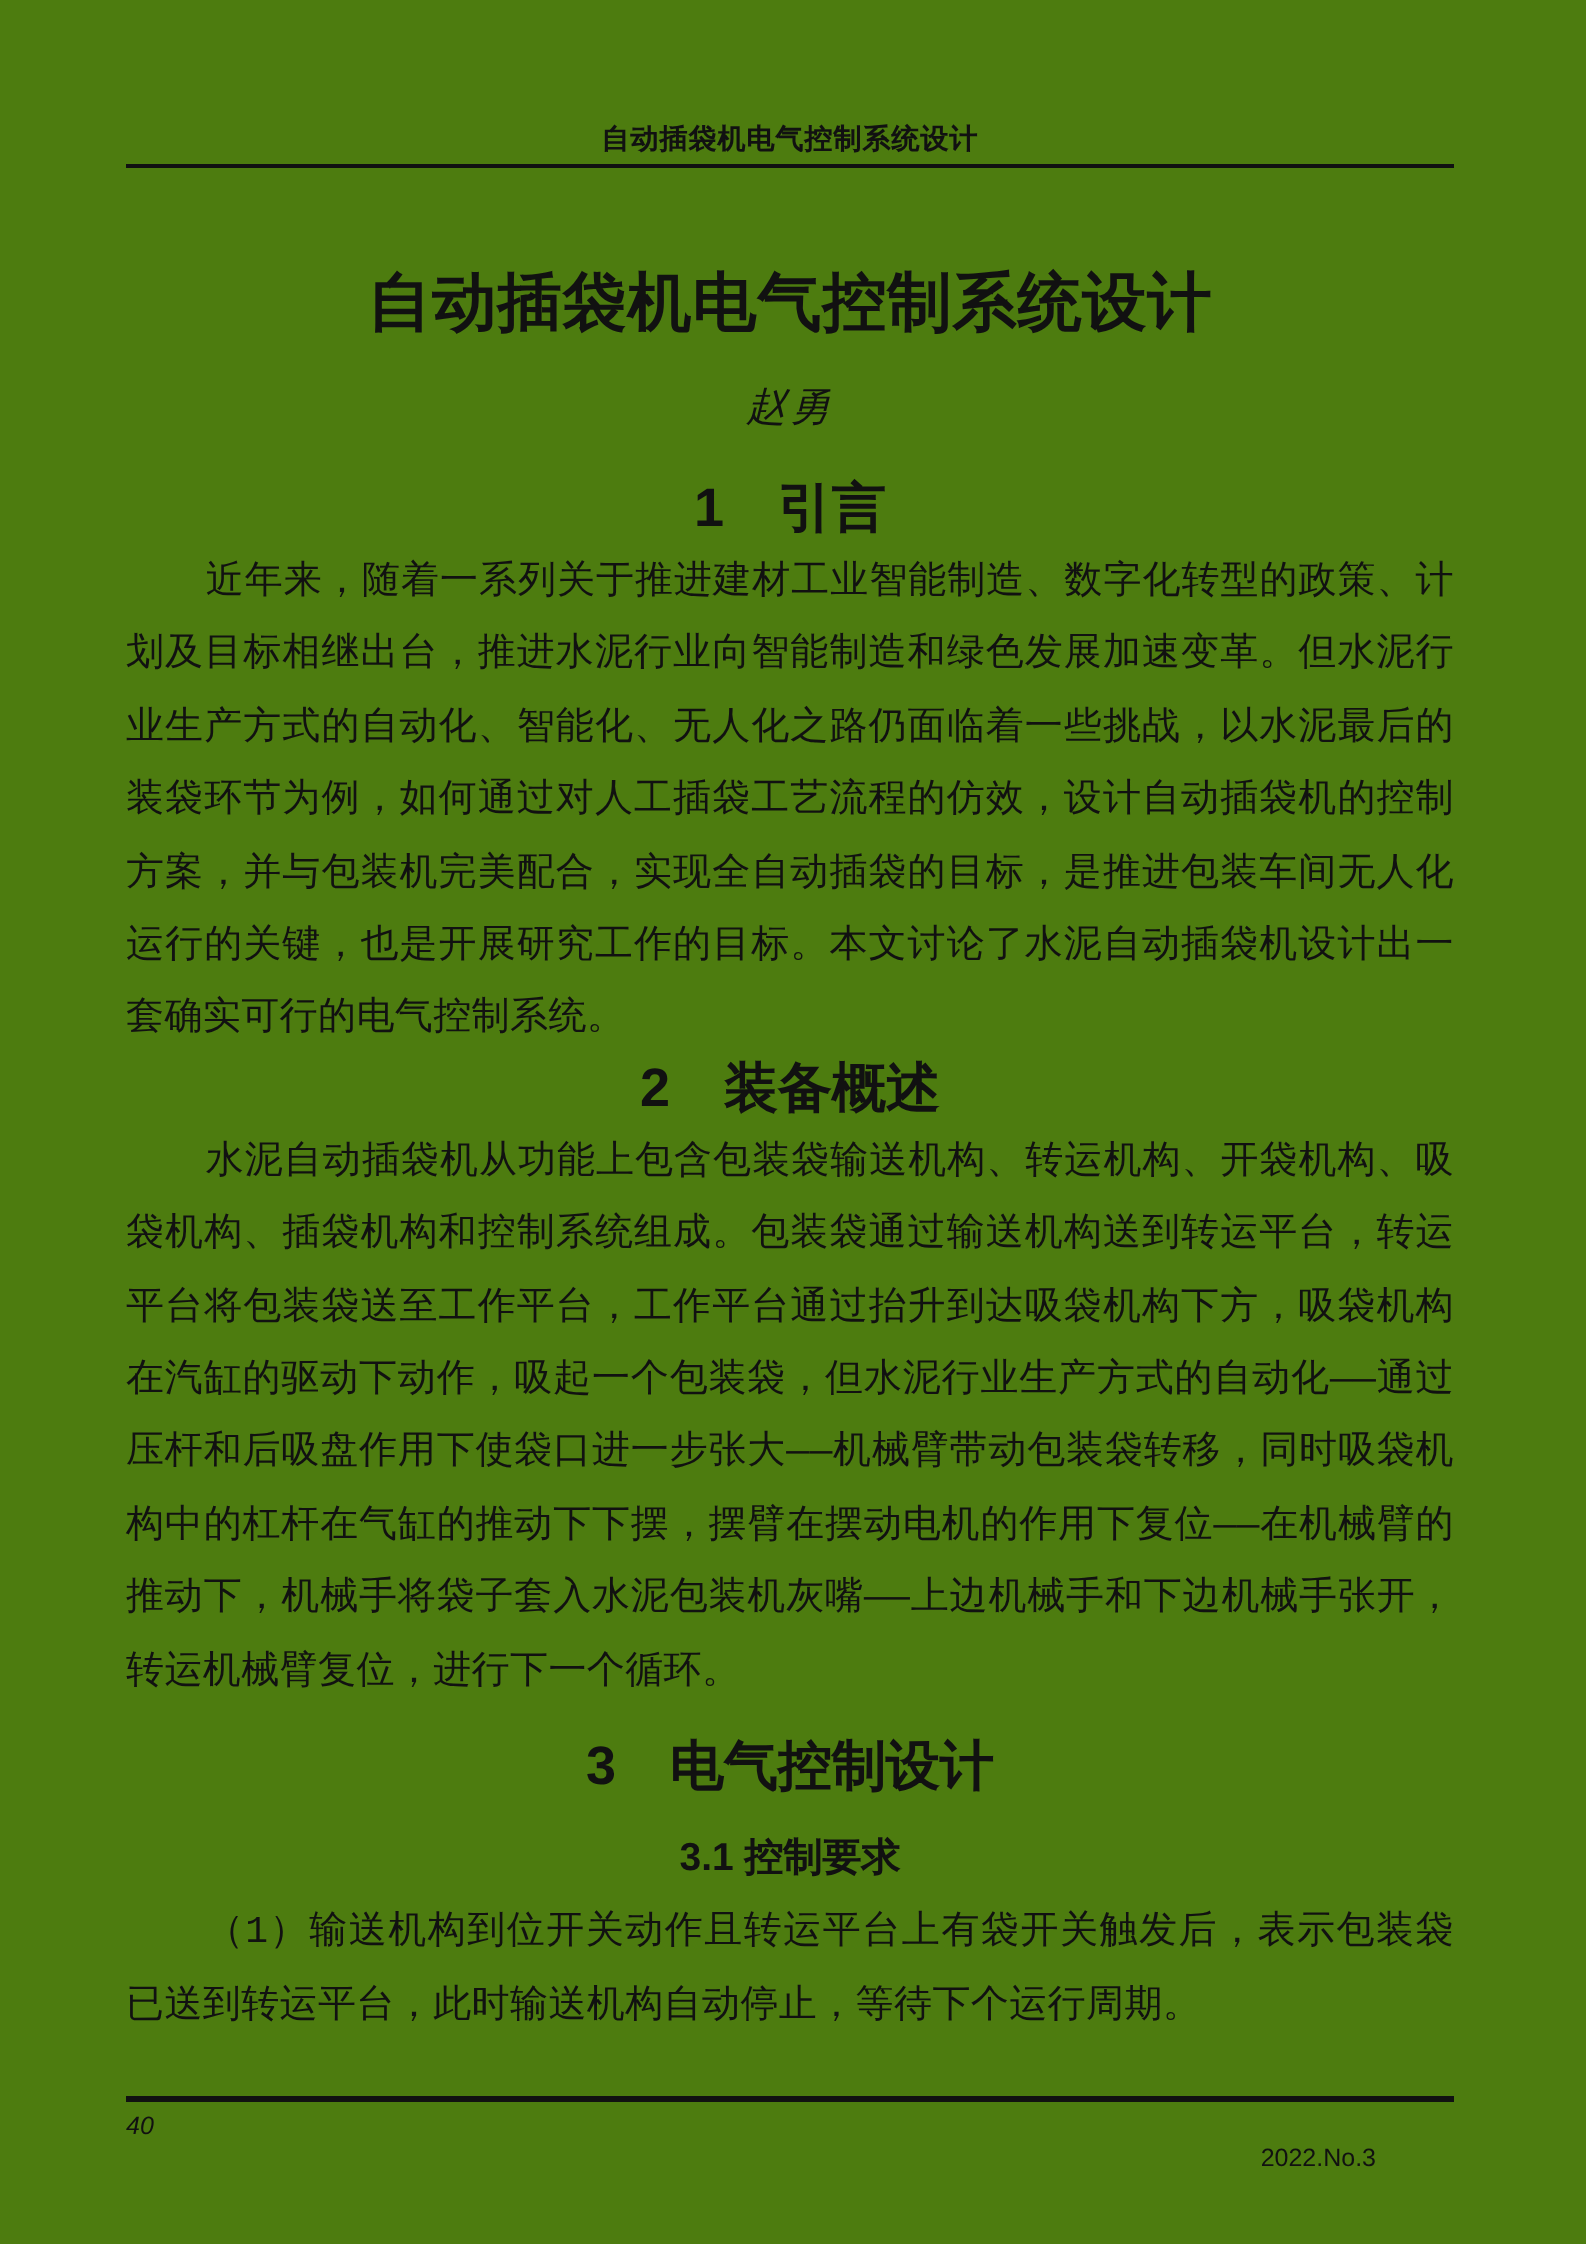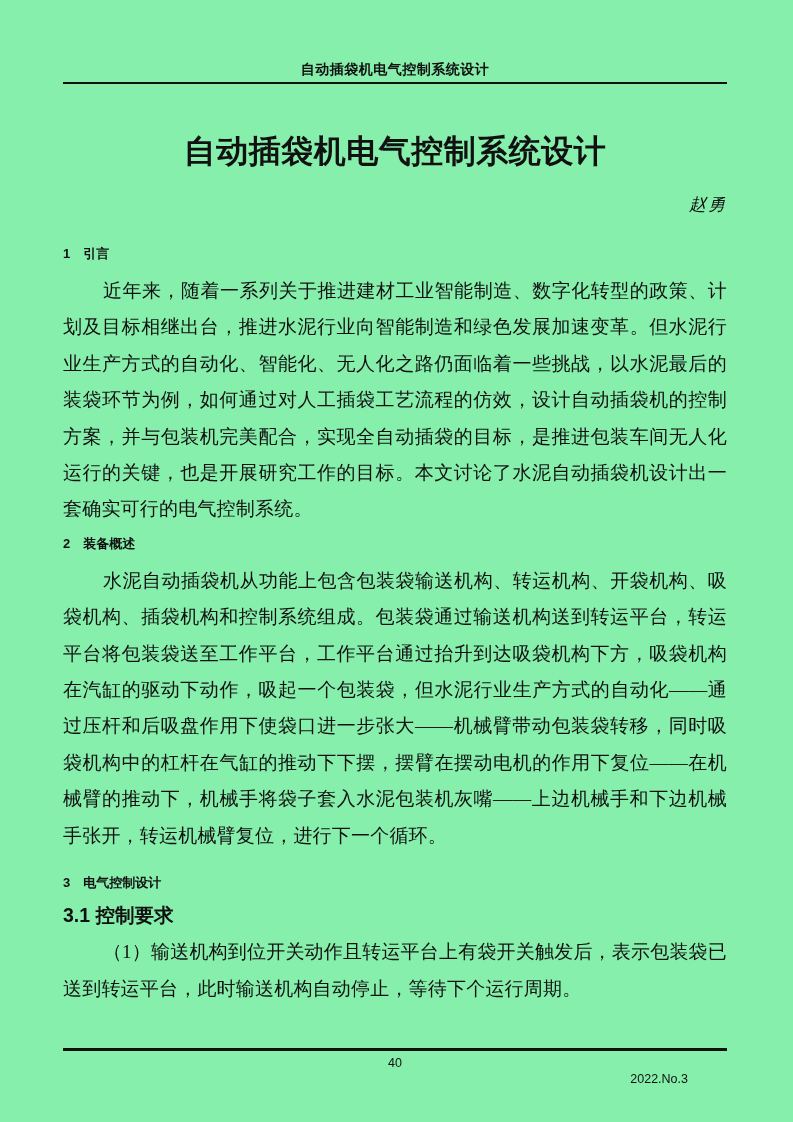--- a/index.html
+++ b/index.html
@@ -1,21 +1,21 @@
 <!DOCTYPE html>
 <html lang="zh"><head>
 <meta charset="utf-8">
 <style>
   html, body { margin: 0; padding: 0; background: #ffffff; }
   .page {
     position: relative;
     width: 793px;
     height: 1122px;
     margin: 0 auto;
-    background: #86efac;
+    background: #4d7c0f;
     color: #111111;
     overflow: hidden;
     font-family: "Liberation Serif", serif;
   }
   .content {
     position: absolute;
     left: 63px;
     right: 66px;
     top: 0;
   }
@@ -40,60 +40,63 @@
     margin-top: 47px;
     text-align: center;
     font-family: "Liberation Sans", sans-serif;
     font-weight: bold;
     font-size: 32px;
     line-height: 40px;
     letter-spacing: 0.5px;
   }
   .author {
     margin-top: 23px;
-    text-align: right;
+    text-align: center;
     font-style: italic;
-    font-size: 17px;
+    font-size: 20px;
     line-height: 21px;
     letter-spacing: 2px;
   }
   .affiliation {
     margin-top: 3px;
     text-align: center;
     font-style: italic;
     font-size: 18px;
     line-height: 23px;
   }
   
   .h-sec {
     font-family: "Liberation Sans", sans-serif;
     font-weight: bold;
-    font-size: 13px;
+    font-size: 27px;
     line-height: 28px;
     margin: 0;
+    text-align: center;
   }
   .h1-1 { margin-top: 25px; }
   .h1-2 { margin-top: 2px; }
   .h1-3 { margin-top: 15px; }
   .h-sub {
     font-family: "Liberation Sans", sans-serif;
     font-weight: bold;
     font-size: 19.5px;
     line-height: 28px;
-    margin: 4px 0 0 0;
+    margin: 18px 0 0 0;
+    text-align: center;
   }
   
   .para {
     margin: 0;
     font-size: 19px;
     line-height: 36.4px;
     text-align: justify;
     text-justify: inter-ideograph;
     text-indent: 2.1em;
     letter-spacing: 0.2px;
+    font-family: Liberation Mono, monospace;
   }
   .p-after-h { margin-top: 5px; }
   
   .footer {
     position: absolute;
     left: 63px;
     right: 66px;
     top: 1048px;
   }
   .foot-rule {
@@ -103,21 +106,22 @@
     margin: 0;
   }
   .foot-row {
     position: relative;
     margin-top: 5px;
     font-family: "Liberation Sans", sans-serif;
     font-size: 12.5px;
     line-height: 15px;
   }
   .page-number {
-    text-align: center;
+    text-align: left;
+    font-style: italic;
   }
   .issue-label {
     position: absolute;
     top: 16px;
     right: 39px;
   }
 </style>
 </head>
 <body>
 

